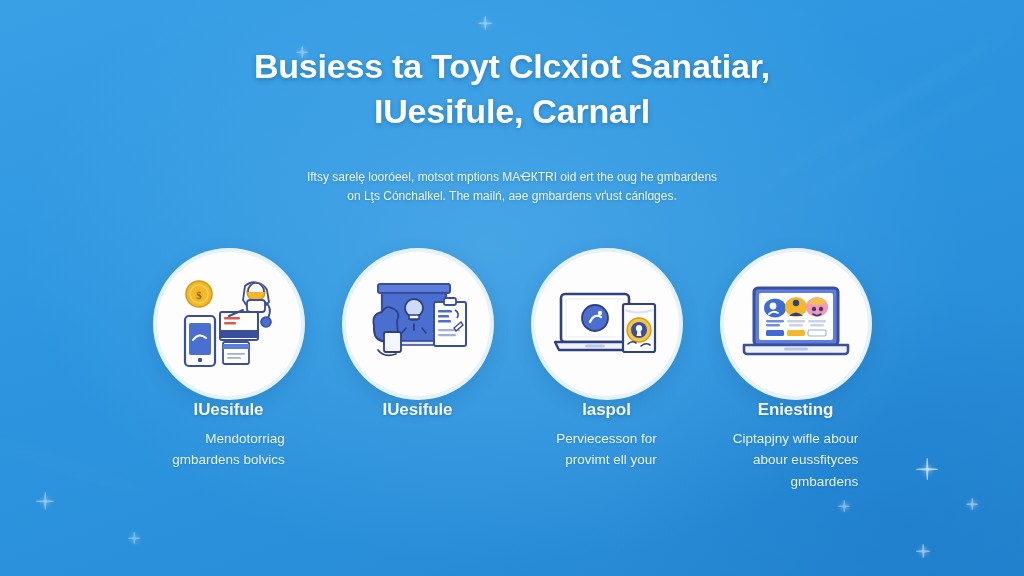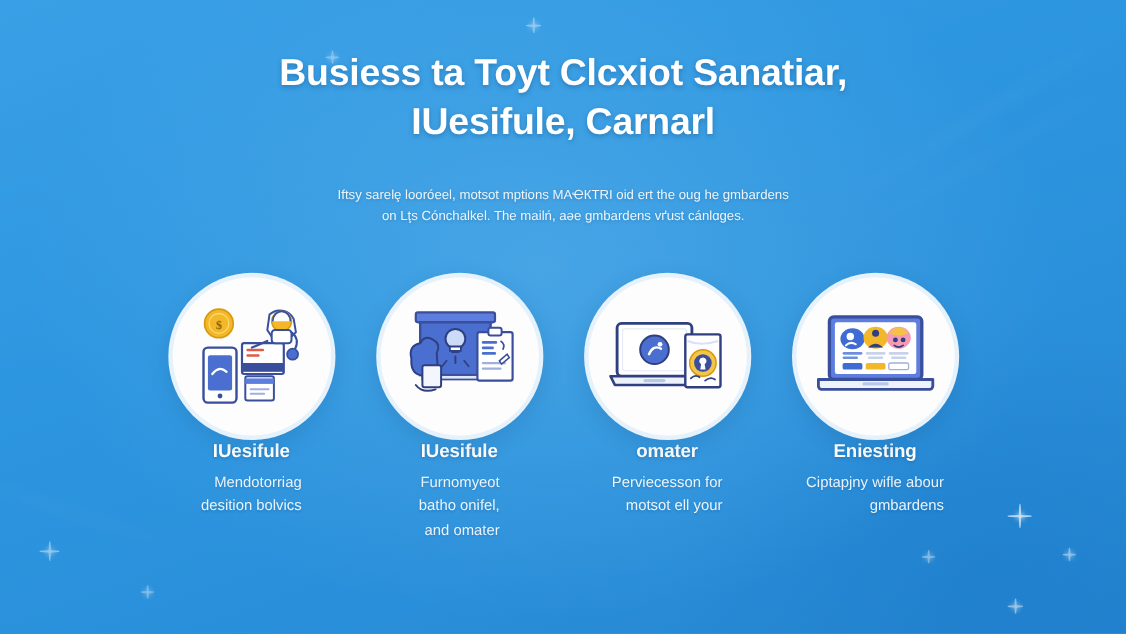--- a/index.html
+++ b/index.html
@@ -225,21 +225,21 @@
           <path d="M75 20 a8 9 0 0 1 16 0" fill="#fdfdfe" stroke="#3a4f9c" stroke-width="1.6"></path>
           <rect x="74" y="28" width="18" height="12" rx="3" fill="#ffffff" stroke="#3a4f9c" stroke-width="1.8"></rect>
           <path d="M92 30 q8 6 3 16" stroke="#3a4f9c" stroke-width="1.8" fill="none" stroke-linecap="round"></path>
           <circle cx="93" cy="50" r="5" fill="#4a6fd0" stroke="#3a4f9c" stroke-width="1.6"></circle>
           <path d="M70 38 l-14 6" stroke="#3a4f9c" stroke-width="2" stroke-linecap="round"></path>
         </svg>
       </div>
       <div class="card-title">IUesifule</div>
       <div class="card-body">
         <span class="line">Mendotorriag</span>
-        <span class="line">desition bolvics</span>
+        <span class="line">gmbardens bolvics</span>
         <span class="line"></span>
       </div>
     </div>
 
     <div class="card">
       <div class="circle">
         <svg width="112" height="104" viewBox="0 0 112 104">
 
           <rect x="16" y="12" width="72" height="9" rx="2" fill="#5d7ede" stroke="#3a4f9c" stroke-width="2"></rect>
 
@@ -262,25 +262,20 @@
           <rect x="76" y="38" width="14" height="2.6" rx="1.2" fill="#4a6fd0"></rect>
           <rect x="76" y="43" width="11" height="2.6" rx="1.2" fill="#4a6fd0"></rect>
           <rect x="76" y="48" width="13" height="2.6" rx="1.2" fill="#4a6fd0"></rect>
           <path d="M93 38 q5 3 2 8" stroke="#3a4f9c" stroke-width="1.6" fill="none"></path>
           <rect x="76" y="57" width="22" height="2.2" rx="1" fill="#9fb0e0"></rect>
           <rect x="76" y="62" width="18" height="2.2" rx="1" fill="#9fb0e0"></rect>
           <path d="M92 56 l7 -6 2 3 -7 6 z" fill="#ffffff" stroke="#3a4f9c" stroke-width="1.4"></path>
         </svg>
       </div>
       <div class="card-title">IUesifule</div>
-      <div class="card-body">
-        <span class="line">Furnomyeot</span>
-        <span class="line">batho onifel,</span>
-        <span class="line">and omater</span>
-      </div>
     </div>
 
     <div class="card">
       <div class="circle">
         <svg width="112" height="104" viewBox="0 0 112 104">
 
           <rect x="10" y="22" width="68" height="48" rx="4" fill="#ffffff" stroke="#2f3f80" stroke-width="2.6"></rect>
           <rect x="15" y="27" width="58" height="38" rx="2" fill="#ffffff" stroke="#e3e9f7" stroke-width="1"></rect>
 
           <circle cx="44" cy="46" r="13" fill="#4a6fd0" stroke="#2f3f80" stroke-width="1.8"></circle>
@@ -291,24 +286,24 @@
           <rect x="34" y="72.5" width="20" height="3" rx="1.5" fill="#b9c7e8"></rect>
 
           <path d="M74 32 h28 a2 2 0 0 1 2 2 v44 a2 2 0 0 1 -2 2 h-28 a2 2 0 0 1 -2 -2 v-44 a2 2 0 0 1 2 -2 z" fill="#ffffff" stroke="#2f3f80" stroke-width="2.2"></path>
           <path d="M74 38 q12 5 28 0" stroke="#d9e1f5" stroke-width="2" fill="none"></path>
           <circle cx="88" cy="58" r="12" fill="#f2c64a" stroke="#d99a12" stroke-width="1.4"></circle>
           <circle cx="88" cy="58" r="8" fill="#3a4f9c"></circle>
           <path d="M88 53 a3.2 3.2 0 0 1 1.6 6 l.8 5 h-4.8 l.8 -5 a3.2 3.2 0 0 1 1.6 -6 z" fill="#ffffff"></path>
           <path d="M77 72 q4 -4 8 -1 M90 74 q5 -4 9 -1" stroke="#2f3f80" stroke-width="1.6" fill="none" stroke-linecap="round"></path>
         </svg>
       </div>
-      <div class="card-title">omater</div>
+      <div class="card-title">laspol</div>
       <div class="card-body">
         <span class="line">Perviecesson for</span>
-        <span class="line">motsot ell your</span>
+        <span class="line">provimt ell your</span>
         <span class="line"></span>
       </div>
     </div>
 
     <div class="card">
       <div class="circle">
         <svg width="112" height="104" viewBox="0 0 112 104">
 
           <rect x="14" y="16" width="84" height="57" rx="4" fill="#5d7ede" stroke="#3a4f9c" stroke-width="3"></rect>
           <rect x="19" y="21" width="74" height="47" rx="2" fill="#ffffff"></rect>
@@ -336,18 +331,19 @@
           <rect x="70" y="52" width="14" height="2.4" rx="1.2" fill="#c8d2ea"></rect>
           <rect x="68" y="58" width="18" height="6" rx="1.5" fill="#ffffff" stroke="#9fb0e0" stroke-width="1.2"></rect>
 
           <path d="M4 73 h104 v6 a3 3 0 0 1 -3 3 H7 a3 3 0 0 1 -3 -3 z" fill="#eef2fb" stroke="#3a4f9c" stroke-width="2.6" stroke-linejoin="round"></path>
           <rect x="44" y="75.5" width="24" height="3" rx="1.5" fill="#b9c7e8"></rect>
         </svg>
       </div>
       <div class="card-title">Eniesting</div>
       <div class="card-body">
         <span class="line">Ciptapjny wifle abour</span>
+        <span class="line">abour eussfityces</span>
         <span class="line">gmbardens</span>
       </div>
     </div>
 
   </div>
 </div>
 
 </body></html>

